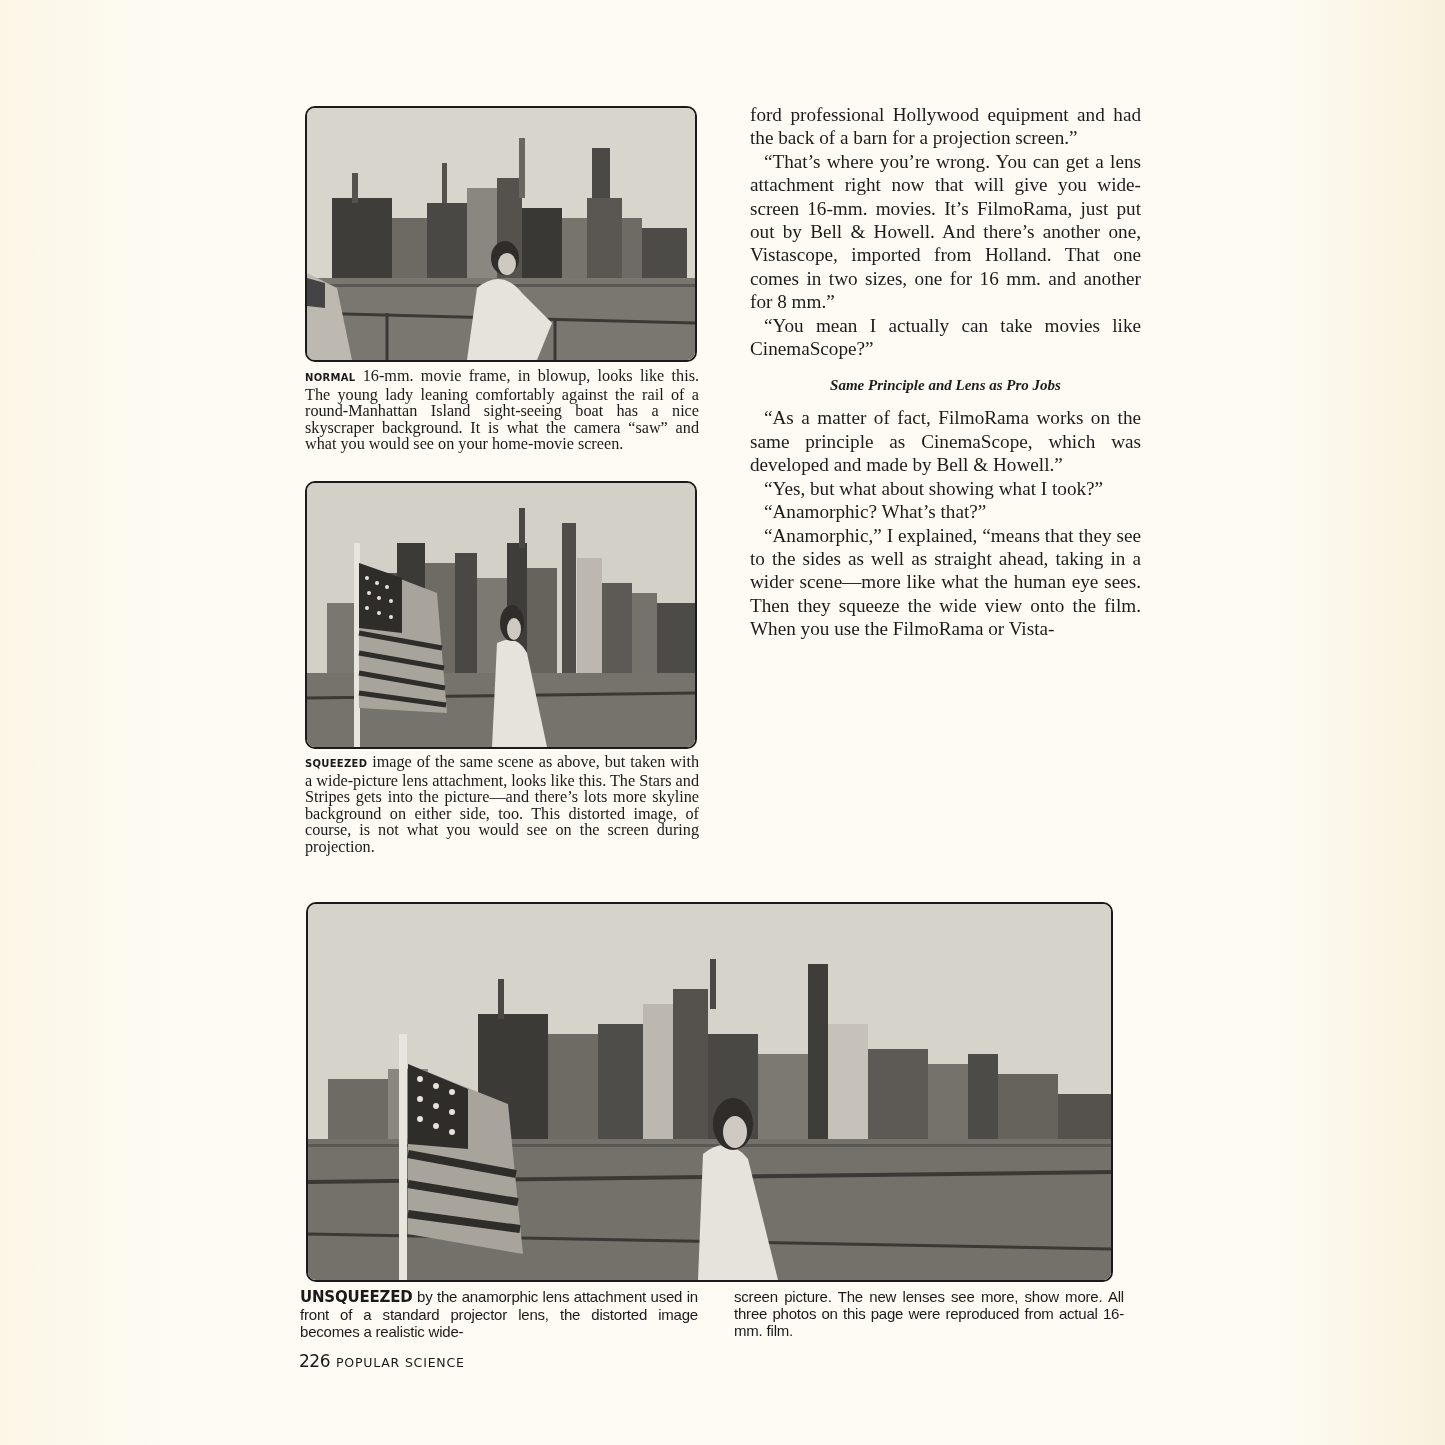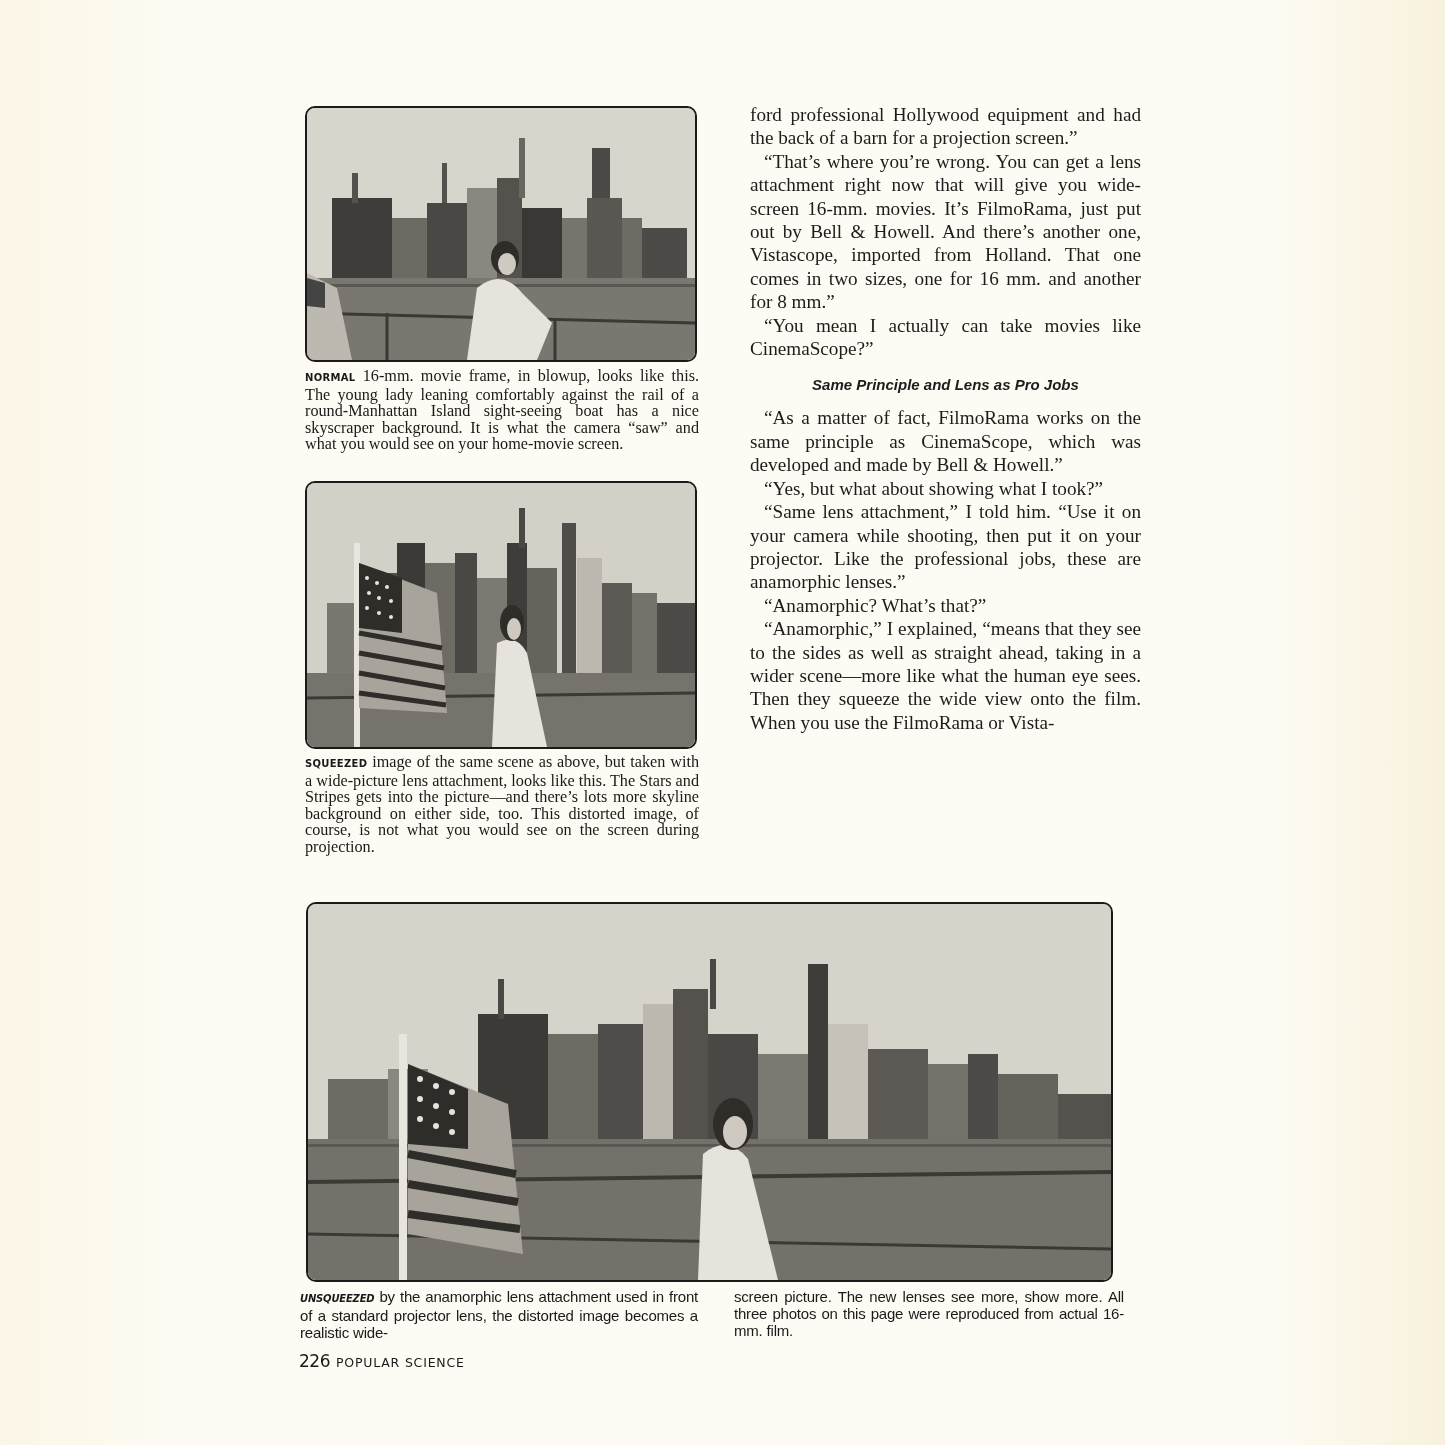--- a/index.html
+++ b/index.html
@@ -5,23 +5,23 @@
   html,body{margin:0;padding:0;}
   body{width:1445px;height:1445px;background:#fdfbf3;position:relative;overflow:hidden;font-family:"DejaVu Serif",serif;color:#1a1a1a;}
   .page{position:absolute;left:0;top:0;width:1445px;height:1445px;background:linear-gradient(90deg,#fbf6e6 0%,#fdfbf3 12%,#fdfbf3 88%,#f8f1dd 100%);}
   .photo{position:absolute;border:2px solid #1a1a1a;border-radius:10px;overflow:hidden;background:#b9b6ae;}
   .photo svg{display:block;width:100%;height:100%;}
   .caption{position:absolute;font-family:"Liberation Serif",serif;font-size:16.2px;line-height:16.6px;text-align:justify;color:#1a1a1a;}
   .caption .lead{font-family:"DejaVu Sans",sans-serif;font-weight:bold;font-size:10px;letter-spacing:0.3px;}
   .col{position:absolute;font-family:"Liberation Serif",serif;font-size:19.2px;line-height:23.4px;text-align:justify;color:#1c1c1c;}
   .col p{margin:0;text-indent:0;}
   .col p.ind{text-indent:14px;}
-  .subhead{font-family:Liberation Sans, sans-serif;font-weight:bold;font-style:italic;font-size:15px;text-align:center;margin:16px 0 12px 0;line-height:18px;}
+  .subhead{font-family:Liberation Serif, serif;font-weight:bold;font-style:italic;font-size:15px;text-align:center;margin:16px 0 12px 0;line-height:18px;}
   .cap2{position:absolute;font-family:"Liberation Sans",sans-serif;font-size:15px;line-height:17.2px;text-align:justify;color:#1a1a1a;letter-spacing:-0.2px;}
-  .cap2 .lead{font-family:"DejaVu Sans",sans-serif;font-weight:bold;font-size:10px;font-style:italic;}
+  .cap2 .lead{font-family:"DejaVu Sans",sans-serif;font-weight:bold;font-size:15px;}
   .folio{position:absolute;left:299px;top:1351px;font-family:"DejaVu Sans",sans-serif;color:#1a1a1a;}
   .folio .num{font-weight:normal;font-size:17px;letter-spacing:-0.5px;}
   .folio .mag{font-size:12.5px;letter-spacing:0.8px;margin-left:6px;}
 </style>
 </head>
 <body>
 
 <div class="page">
 
   <div class="photo" style="left:305px;top:106px;width:388px;height:252px;">
@@ -111,21 +111,20 @@
     <span class="lead">SQUEEZED</span><span> image of the same scene as above, but taken with a wide-picture lens attachment, looks like this. The Stars and Stripes gets into the picture—and there’s lots more skyline background on either side, too. This distorted image, of course, is not what you would see on the screen during projection.</span>
   </div>
 
   <div class="col" style="left:750px;top:103px;width:391px;">
     <p>ford professional Hollywood equipment and had the back of a barn for a projection screen.”</p>
     <p class="ind">“That’s where you’re wrong. You can get a lens attachment right now that will give you wide-screen 16-mm. movies. It’s FilmoRama, just put out by Bell &amp; Howell. And there’s another one, Vistascope, imported from Holland. That one comes in two sizes, one for 16 mm. and another for 8 mm.”</p>
     <p class="ind">“You mean I actually can take movies like CinemaScope?”</p>
     <div class="subhead">Same Principle and Lens as Pro Jobs</div>
     <p class="ind">“As a matter of fact, FilmoRama works on the same principle as CinemaScope, which was developed and made by Bell &amp; Howell.”</p>
     <p class="ind">“Yes, but what about showing what I took?”</p>
-    <p class="ind">“Same lens attachment,” I told him. “Use it on your camera while shooting, then put it on your projector. Like the professional jobs, these are anamorphic lenses.”</p>
     <p class="ind">“Anamorphic? What’s that?”</p>
     <p class="ind">“Anamorphic,” I explained, “means that they see to the sides as well as straight ahead, taking in a wider scene—more like what the human eye sees. Then they squeeze the wide view onto the film. When you use the FilmoRama or Vista-</p>
   </div>
 
   <div class="photo" style="left:306px;top:902px;width:803px;height:376px;">
     <svg viewBox="0 0 803 376" preserveAspectRatio="none">
       <rect width="803" height="376" fill="#d6d3cb"></rect>
       <g>
         <rect x="20" y="175" width="60" height="60" fill="#6e6b65"></rect>
         <rect x="80" y="165" width="40" height="70" fill="#8a8780"></rect>

